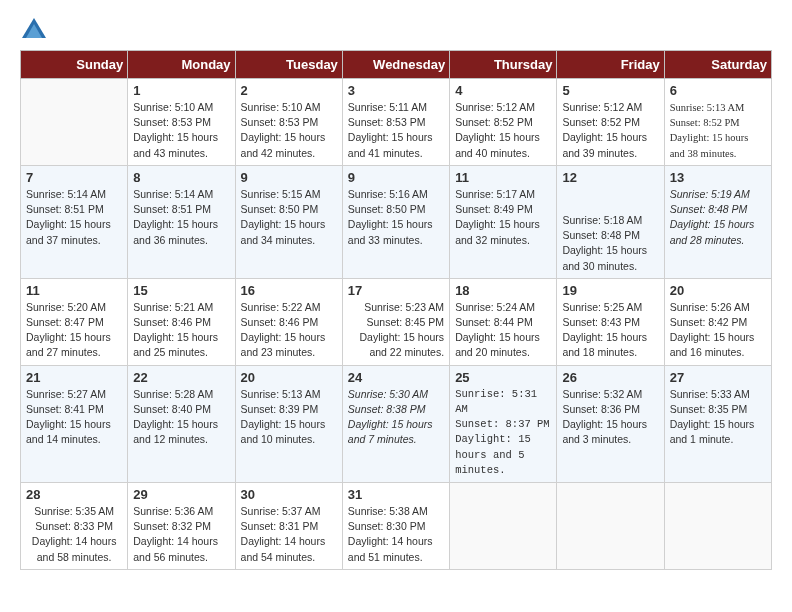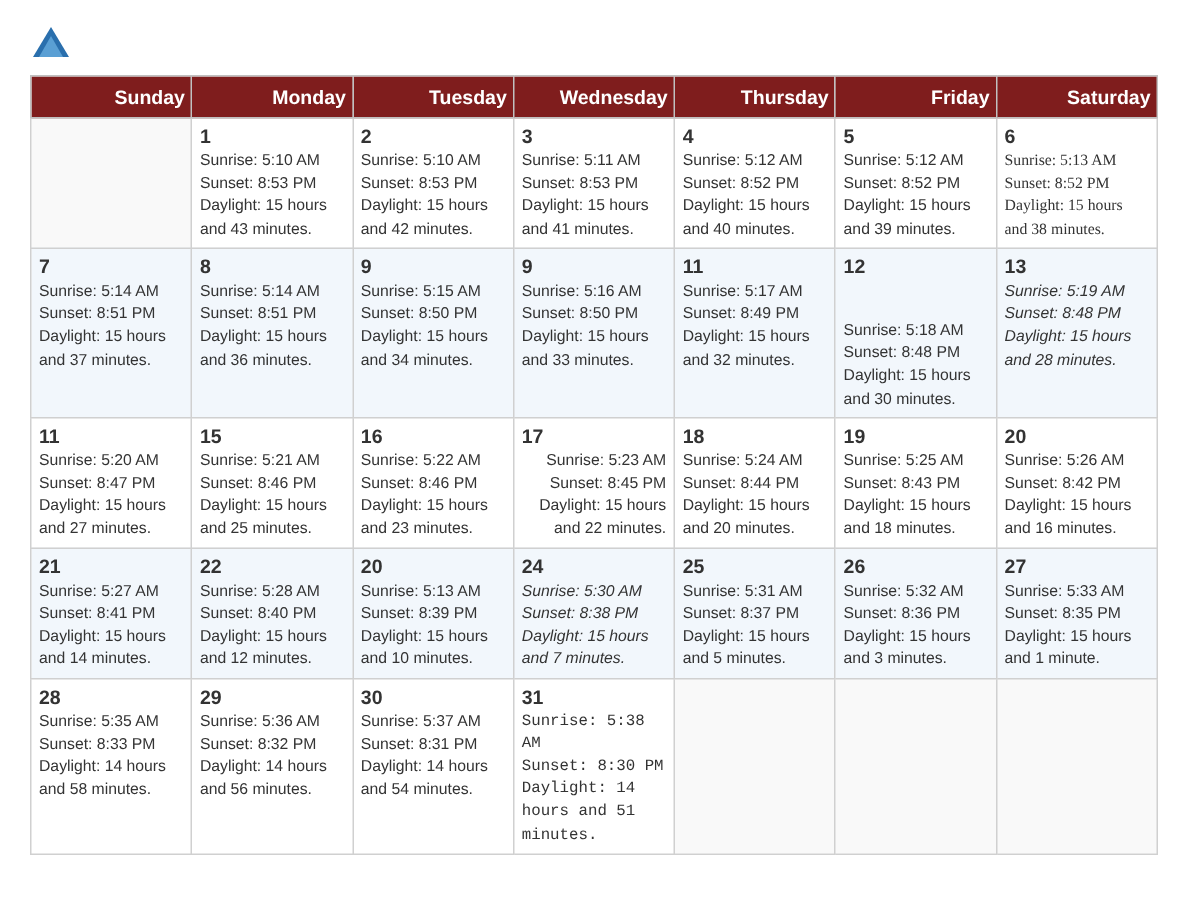--- a/index.html
+++ b/index.html
@@ -282,59 +282,59 @@
 Daylight: 15 hours and 10 minutes.</div>
           </td>
           <td>
             <span class="day-number">24</span>
             <div class="day-info" style="white-space: pre-line; font-style: italic;">Sunrise: 5:30 AM
 Sunset: 8:38 PM
 Daylight: 15 hours and 7 minutes.</div>
           </td>
           <td>
             <span class="day-number">25</span>
-            <div class="day-info" style="white-space: pre-line;">Sunrise: 5:31 AM
+            <div class="day-info" style="white-space: pre-line; font-family: Liberation Mono, monospace;">Sunrise: 5:31 AM
 Sunset: 8:37 PM
 Daylight: 15 hours and 5 minutes.</div>
           </td>
           <td>
             <span class="day-number">26</span>
             <div class="day-info" style="white-space: pre-line;">Sunrise: 5:32 AM
 Sunset: 8:36 PM
 Daylight: 15 hours and 3 minutes.</div>
           </td>
           <td>
             <span class="day-number">27</span>
             <div class="day-info" style="white-space: pre-line;">Sunrise: 5:33 AM
 Sunset: 8:35 PM
 Daylight: 15 hours and 1 minute.</div>
           </td>
         </tr>
         <tr>
           <td>
             <span class="day-number">28</span>
-            <div class="day-info" style="white-space: pre-line;">Sunrise: 5:35 AM
+            <div class="day-info" style="white-space: pre-line; text-align: center;">Sunrise: 5:35 AM
 Sunset: 8:33 PM
 Daylight: 14 hours and 58 minutes.</div>
           </td>
           <td>
             <span class="day-number">29</span>
             <div class="day-info" style="white-space: pre-line;">Sunrise: 5:36 AM
 Sunset: 8:32 PM
 Daylight: 14 hours and 56 minutes.</div>
           </td>
           <td>
             <span class="day-number">30</span>
             <div class="day-info" style="white-space: pre-line;">Sunrise: 5:37 AM
 Sunset: 8:31 PM
 Daylight: 14 hours and 54 minutes.</div>
           </td>
           <td>
             <span class="day-number">31</span>
-            <div class="day-info" style="white-space: pre-line; font-family: Liberation Mono, monospace;">Sunrise: 5:38 AM
+            <div class="day-info" style="white-space: pre-line;">Sunrise: 5:38 AM
 Sunset: 8:30 PM
 Daylight: 14 hours and 51 minutes.</div>
           </td>
           <td class="empty"></td>
           <td class="empty"></td>
           <td class="empty"></td>
         </tr>
       </tbody>
   </table>
 </div>

